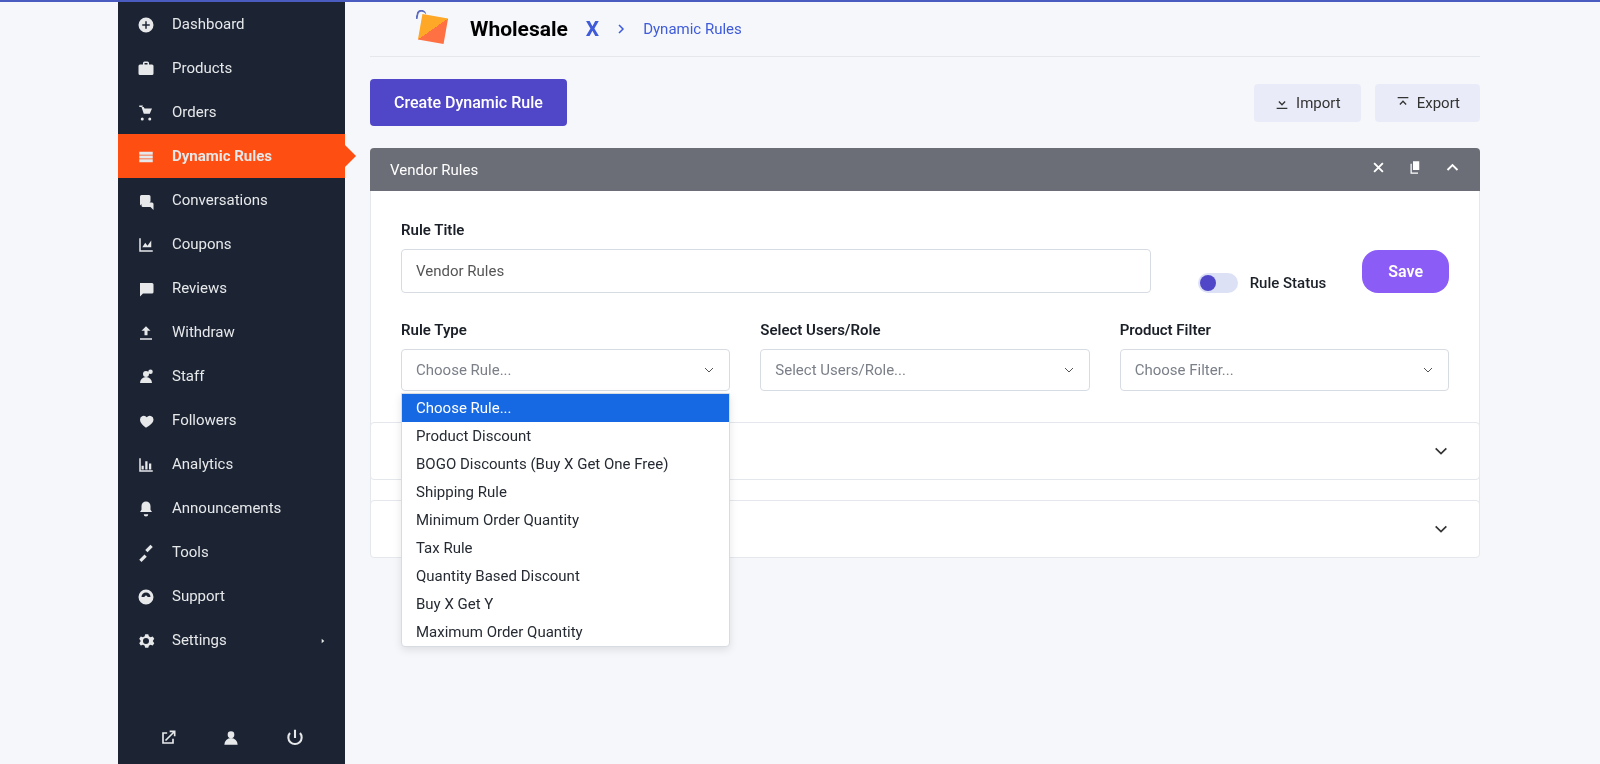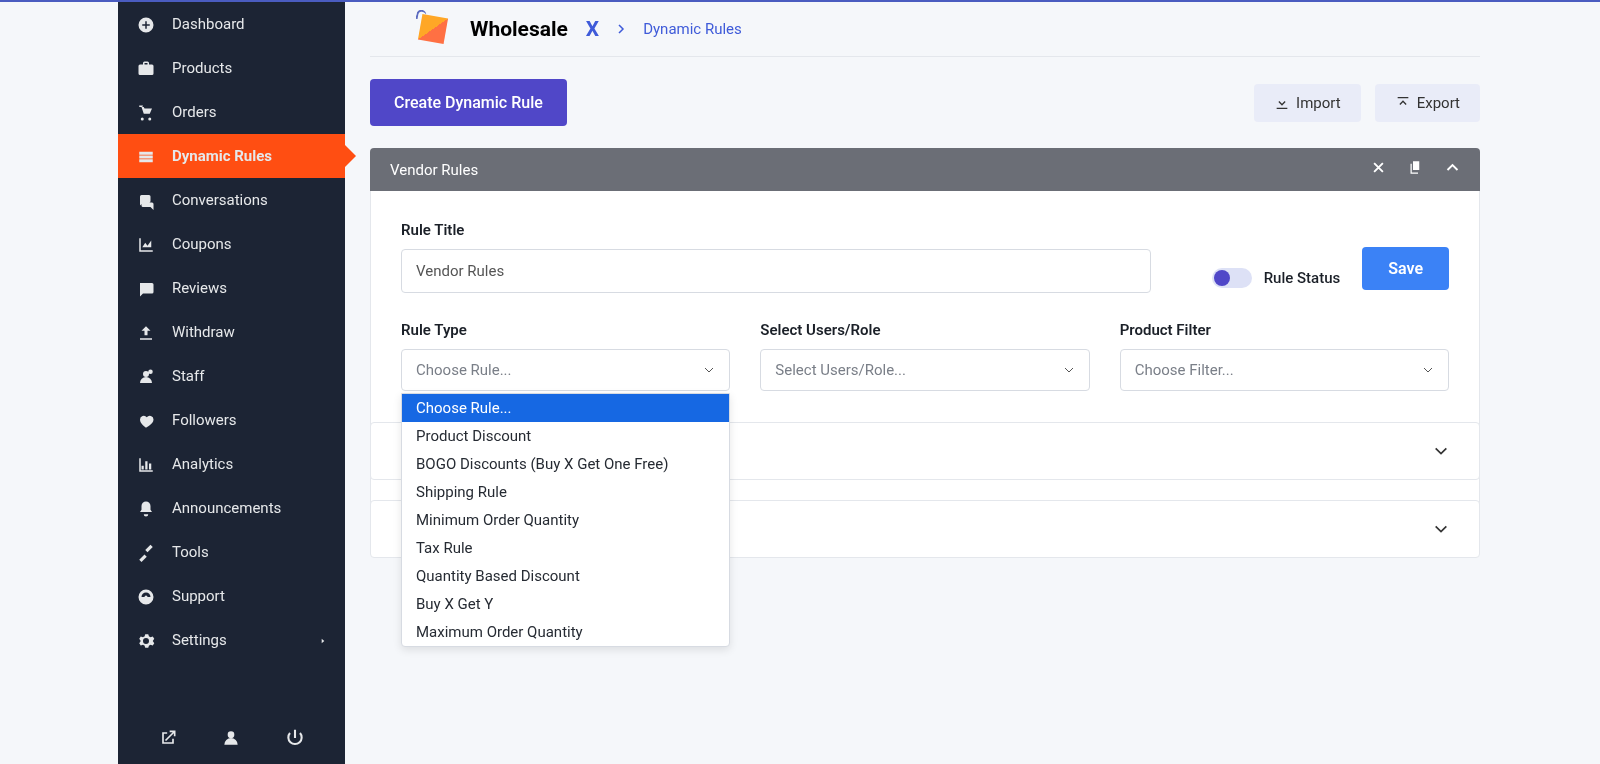--- a/index.html
+++ b/index.html
@@ -29,29 +29,29 @@
 .actions-row{display:flex;align-items:center;padding:22px 120px 22px 0}
 .btn-create{background:#5047c8;color:#fff;border:none;padding:14px 24px;border-radius:4px;font-size:16px;font-weight:500;cursor:pointer}
 .btn-light{background:#e9ecf8;border:none;padding:10px 20px;border-radius:4px;font-size:15px;cursor:pointer;display:inline-flex;align-items:center;gap:6px;color:#333;margin-left:14px}
 .btn-light svg{width:16px;height:16px;fill:#333}
 .spacer{flex:1}
 .panel{margin-right:120px}
 .panel-header{background:#6b6e76;color:#fff;display:flex;align-items:center;padding:12px 20px;font-size:15px;border-radius:4px 4px 0 0}
 .panel-header .ph-actions{margin-left:auto;display:flex;gap:22px;align-items:center}
 .ph-actions svg{width:15px;height:15px;fill:#fff;cursor:pointer}
 .panel-body{background:#fff;padding:30px 30px 0 30px;border:1px solid #e4e7ec;border-top:none}
-.row1{display:flex;align-items:center;gap:22px}
+.row1{display:flex;align-items:flex-end;gap:36px}
 .field{flex:1}
 .label{font-size:15px;font-weight:600;color:#1b2028;margin-bottom:10px;display:block}
 .input-text{width:100%;border:1px solid #d7dbe2;border-radius:4px;padding:12px 14px;font-size:15px;color:#555}
 .rule-title-input{width:750px}
 .toggle-wrap{display:flex;align-items:center;gap:12px;margin-top:42px}
 .toggle{width:40px;height:20px;background:#dde1f6;border-radius:10px;position:relative;cursor:pointer}
 .toggle::after{content:"";position:absolute;left:2px;top:2px;width:16px;height:16px;border-radius:50%;background:#5047c8}
-.btn-save{background:#3b82f6;color:#fff;border:none;padding:12px 26px;border-radius:4px;font-size:16px;font-weight:600;cursor:pointer;margin-top:22px}
+.btn-save{background:#8b5cf6;color:#fff;border:none;padding:12px 26px;border-radius:16px;font-size:16px;font-weight:600;cursor:pointer;margin-top:22px}
 .row2{display:flex;gap:30px;margin-top:28px;position:relative}
 .field2{flex:1;position:relative}
 .select-box{border:1px solid #d7dbe2;border-radius:4px;padding:11px 14px;font-size:15px;color:#7a7f88;cursor:pointer;display:flex;align-items:center;justify-content:space-between}
 .select-box svg{width:12px;height:12px;fill:#555}
 .dropdown{position:absolute;top:72px;left:0;right:0;background:#fff;border:1px solid #d7dbe2;border-radius:0 0 4px 4px;z-index:10;box-shadow:0 3px 8px rgba(0,0,0,.1);overflow:hidden}
 .dd-item{padding:5px 14px;font-size:15px;color:#262b33;cursor:pointer}
 .dd-item.sel{background:#1668e3;color:#fff}
 .acc{margin:20px 120px 0 0;background:#fff;border:1px solid #e4e7ec;border-radius:4px;padding:18px 30px;display:flex;align-items:center;justify-content:space-between;cursor:pointer}
 .acc-title{font-size:17px;font-weight:600;color:#1b2028}
 .acc svg{width:16px;height:16px;fill:#333}

